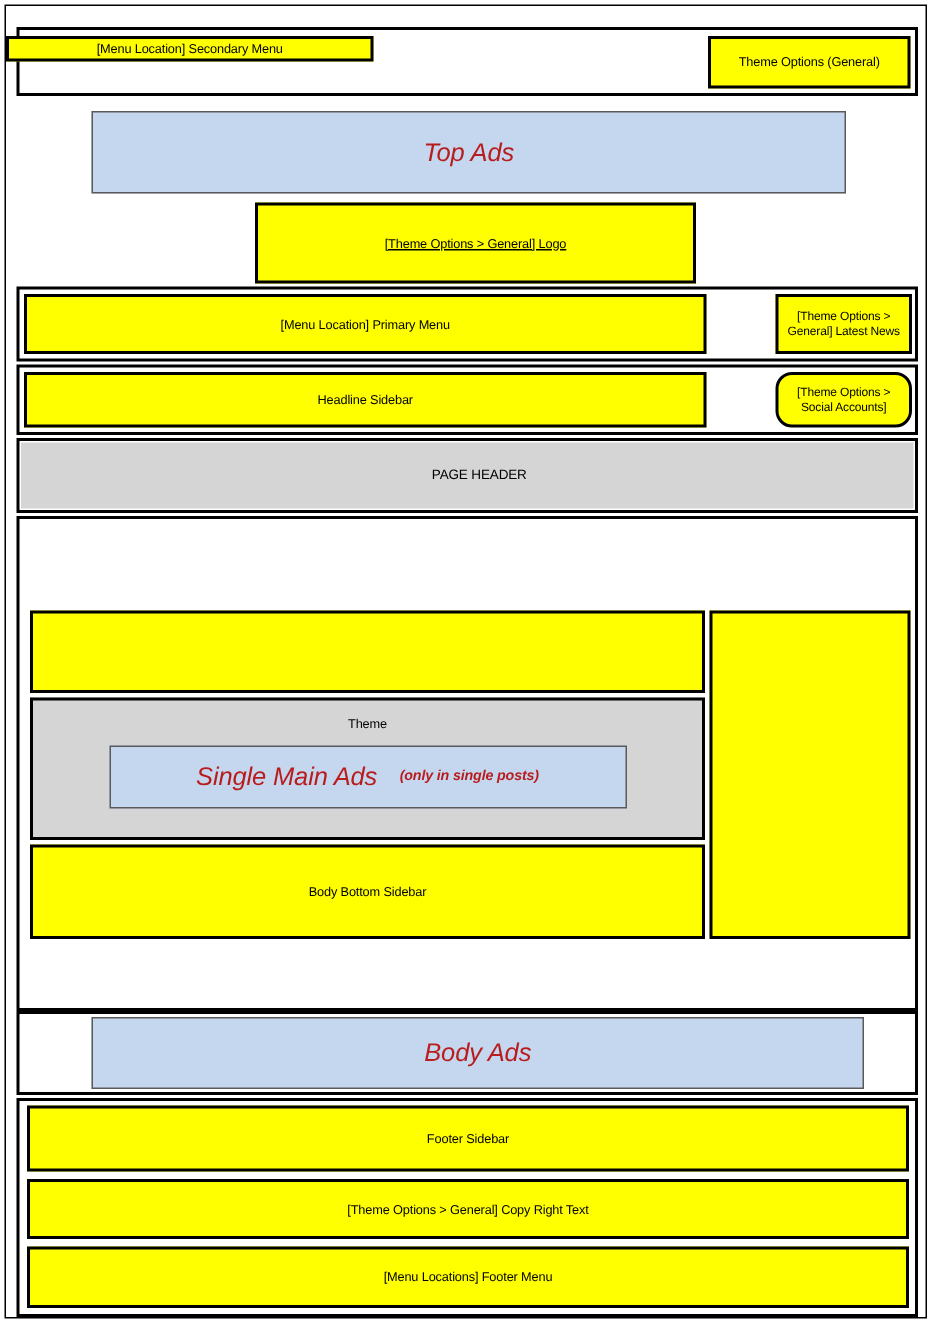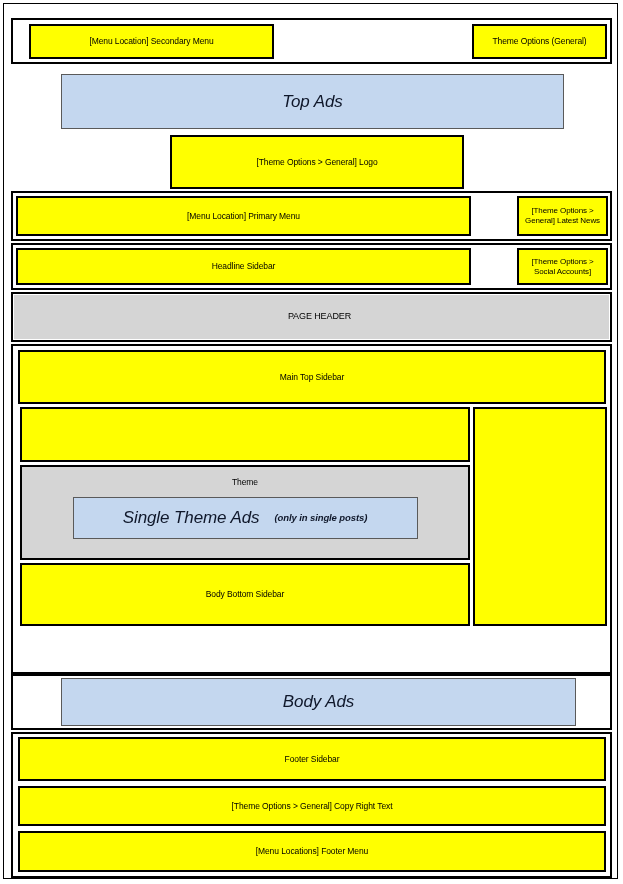--- a/index.html
+++ b/index.html
@@ -36,21 +36,21 @@
     font-weight:400;
   }
 
   .box.gray{background:#d5d5d5;}
   .box.ads{
     background:#c4d7ef;
     border:1px solid #5a5a5a;
     font-style:italic;
     font-size:17px;
     font-weight:400;
-    color:#0f172a;
+    color:#b91c1c;
   }
   .box.ads .small{
     font-size:9.5px;
     font-style:italic;
     font-weight:700;
     margin-left:15px;
   }
   .noborder{border:none;}
 
   
@@ -61,58 +61,57 @@
     background:#fff;
   }
 </style>
 </head>
 <body>
 
 <div class="page">
 
   <div class="frame" style="left:7px;top:14px;width:601px;height:46px;"></div>
 
-  <div class="box" style="left:25px;top:20px;width:245px;height:35px;">[Menu Location] Secondary Menu</div>
+  <div class="box" style="left:0;top:20px;width:245px;height:17px;">[Menu Location] Secondary Menu</div>
 
   <div class="box" style="left:468px;top:20px;width:135px;height:35px;">Theme Options (General)</div>
 
   <div class="box ads" style="left:57px;top:70px;width:503px;height:55px;">Top Ads</div>
 
-  <div class="box" style="left:166px;top:131px;width:294px;height:54px;">[Theme Options &gt; General] Logo</div>
+  <div class="box" style="left:166px;top:131px;width:294px;height:54px;text-decoration:underline;">[Theme Options &gt; General] Logo</div>
 
   <div class="frame" style="left:7px;top:187px;width:601px;height:50px;"></div>
 
   <div class="box" style="left:12px;top:192px;width:455px;height:40px;">[Menu Location] Primary Menu</div>
 
   <div class="box" style="left:513px;top:192px;width:91px;height:40px;font-size:8px;padding:1px;">[Theme Options &gt; General] Latest News</div>
 
   <div class="frame" style="left:7px;top:239px;width:601px;height:47px;"></div>
 
   <div class="box" style="left:12px;top:244px;width:455px;height:37px;">Headline Sidebar</div>
 
-  <div class="box" style="left:513px;top:244px;width:91px;height:37px;font-size:8px;padding:1px;">[Theme Options &gt; Social Accounts]</div>
+  <div class="box" style="left:513px;top:244px;width:91px;height:37px;font-size:8px;padding:1px;border-radius:11px;">[Theme Options &gt; Social Accounts]</div>
 
   <div class="frame" style="left:7px;top:288px;width:601px;height:50px;"></div>
 
   <div class="box gray" style="left:10px;top:291px;width:595px;height:44px;border:none;font-size:9px;padding-left:16px;">PAGE HEADER</div>
 
   <div class="frame" style="left:7px;top:340px;width:601px;height:330px;"></div>
 
-  <div class="box" style="left:14px;top:346px;width:588px;height:54px;">Main Top Sidebar</div>
 
   <div class="box" style="left:16px;top:403px;width:450px;height:55px;"></div>
 
   <div class="box" style="left:469px;top:403px;width:134px;height:219px;"></div>
 
   <div class="box gray" style="left:16px;top:461px;width:450px;height:95px;border:2px solid #000;
               flex-direction:column;justify-content:flex-start;padding-top:10px;">
     <span style="font-size:8.5px;">Theme</span>
 
     <span class="box ads" style="position:relative;left:0;top:9px;width:345px;height:42px;">
-      <span>Single Theme Ads</span>
+      <span>Single Main Ads</span>
       <span class="small">(only in single posts)</span>
     </span>
   </div>
 
   <div class="box" style="left:16px;top:559px;width:450px;height:63px;">Body Bottom Sidebar</div>
 
 
   <div class="frame noborder" style="left:7px;top:670px;width:601px;height:56px;border:2px solid #000;"></div>
 
   <div class="box ads" style="left:57px;top:674px;width:515px;height:48px;text-align:center;">Body Ads</div>

